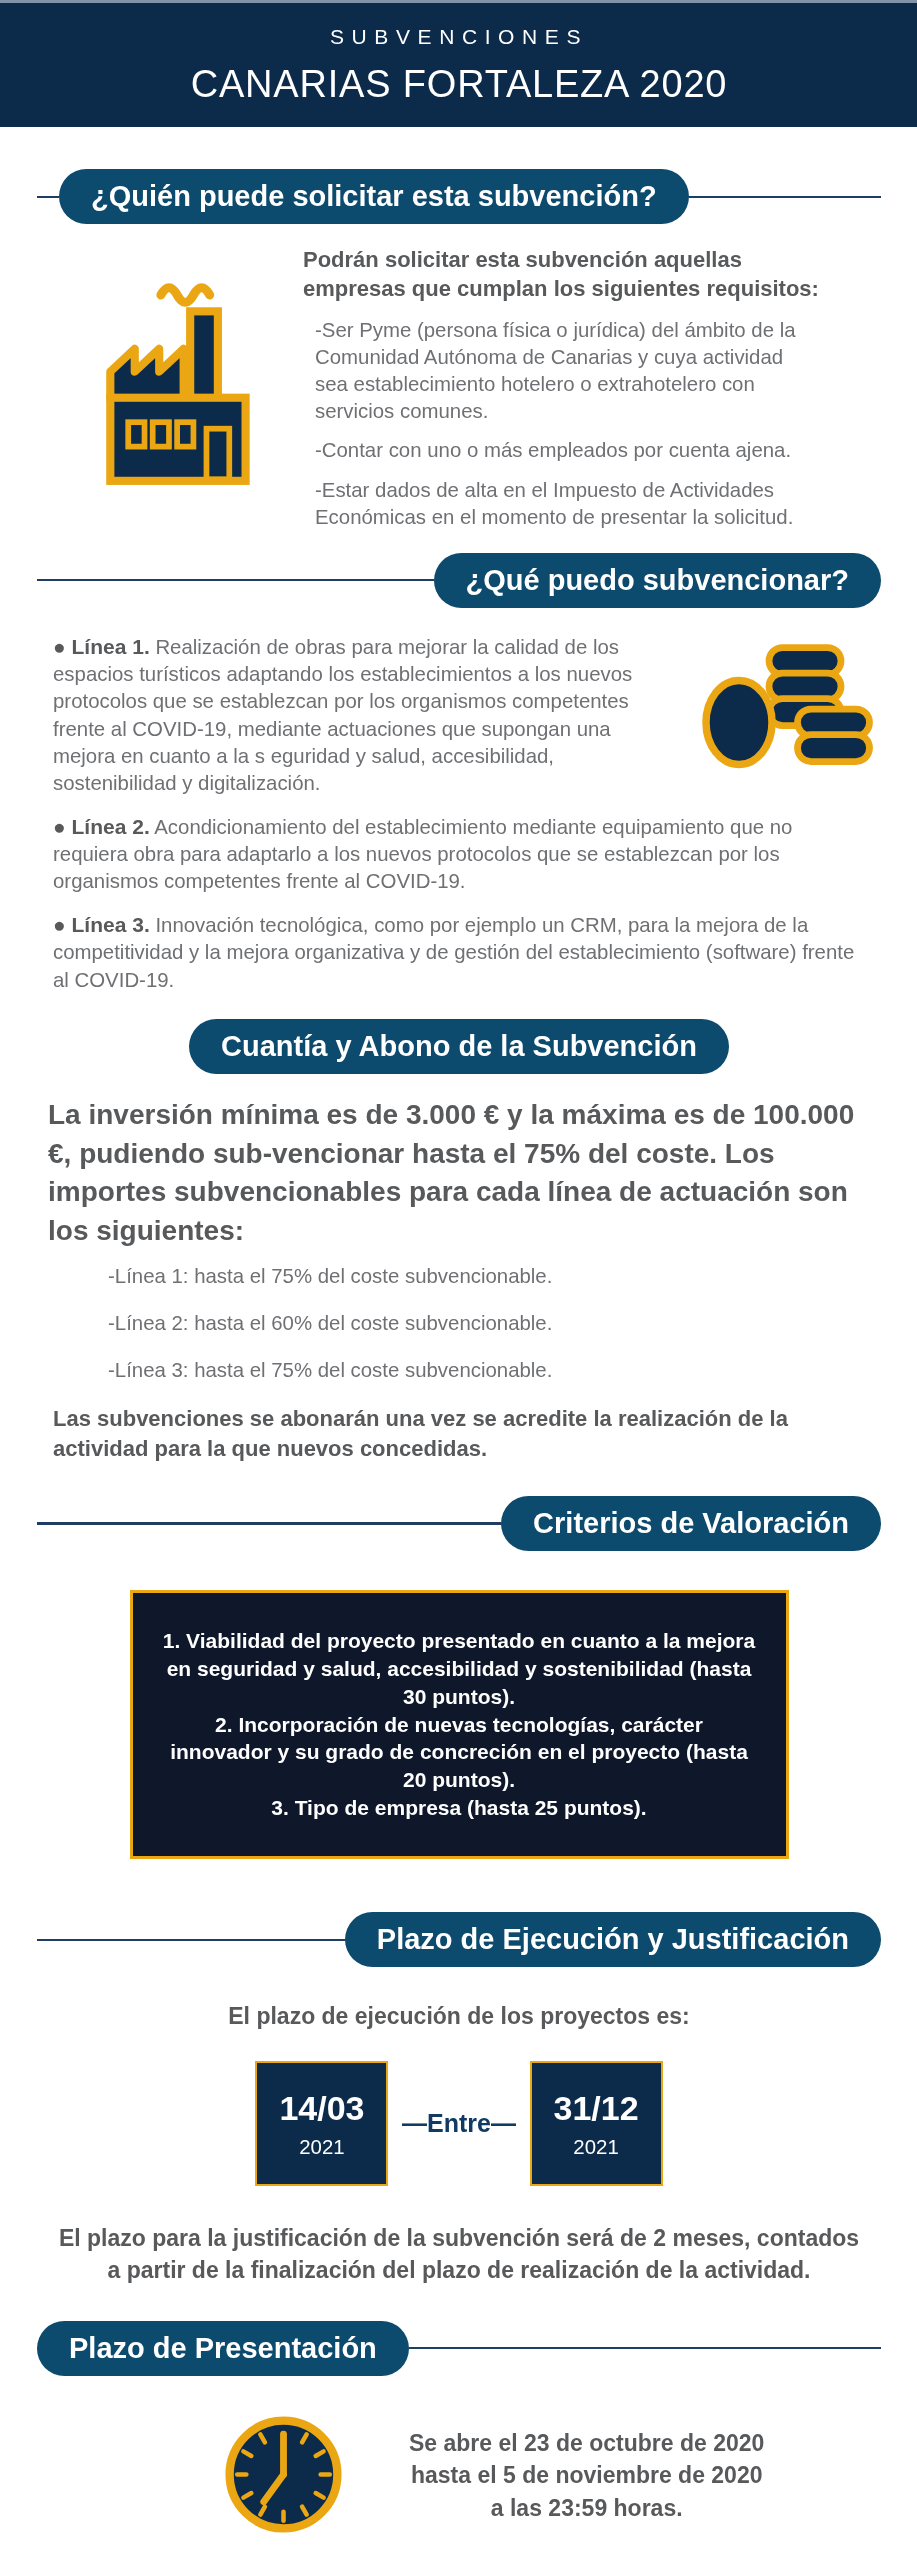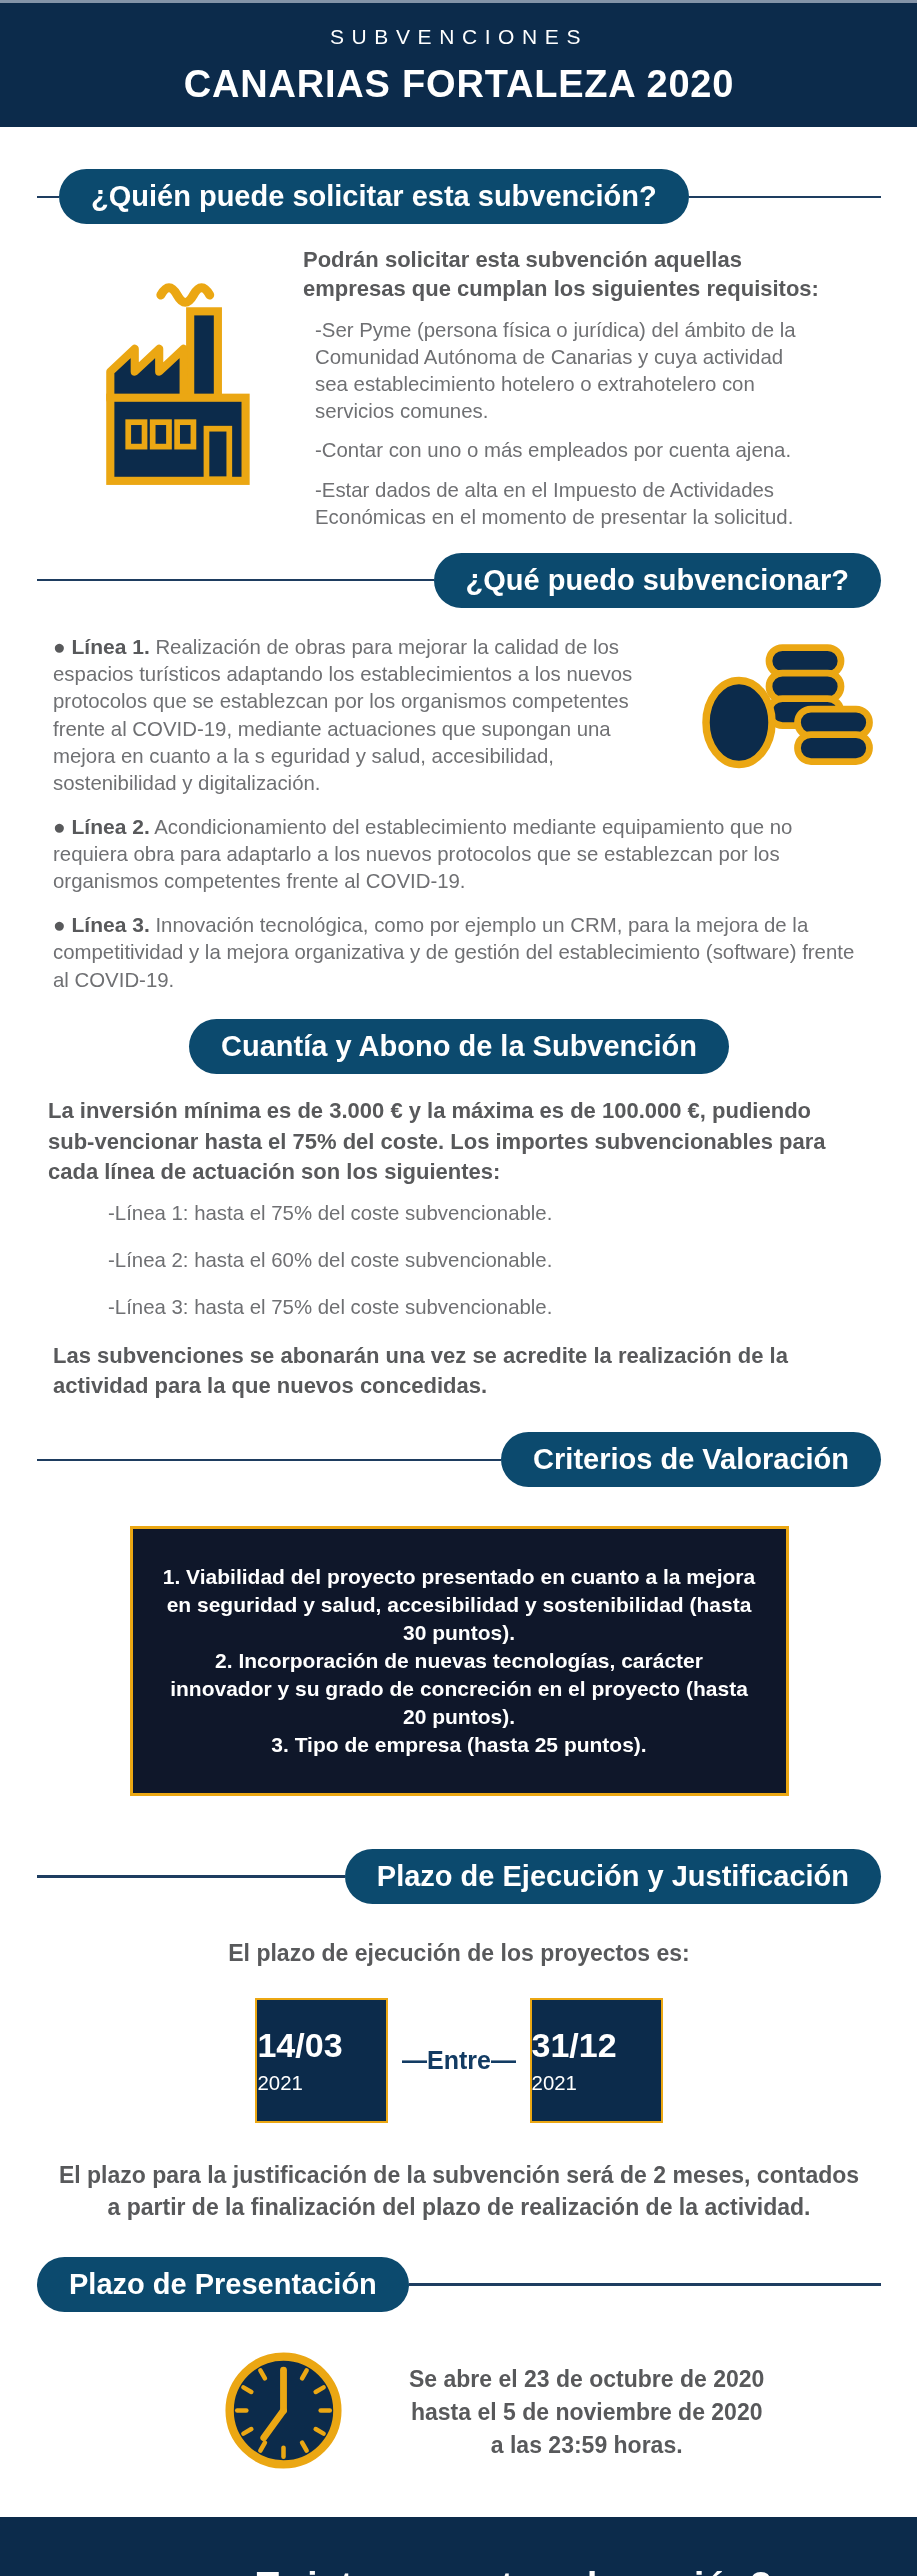--- a/index.html
+++ b/index.html
@@ -1,49 +1,49 @@
 <!DOCTYPE html>
 <html style="font-size:13.6px"><head>
 <meta charset="utf-8">
 <style>
   html,body{margin:0;padding:0;background:#ffffff;}
   .page{width:918px;min-height:2576px;background:#ffffff;font-family:"Liberation Sans",sans-serif;overflow:hidden;}
   
   .topstrip{height:3.4px;background:#8494A8;}
   .hero{background:#0C2B4B;height:124px;display:flex;flex-direction:column;justify-content:center;align-items:center;gap:13.6px;}
   .kicker{color:#ffffff;font-size:21px;letter-spacing:7.6px;font-weight:400;}
-  .title{color:#ffffff;font-size:38px;font-weight:700;letter-spacing:0.8px;}
+  .title{color:#ffffff;font-size:38px;font-weight:400;letter-spacing:0.8px;}
   
   .hrow{display:flex;align-items:center;margin:0 37px;}
   .rule{height:2.5px;background:#1E3D60;}
   .grow{flex:1;}
   .stub{width:22px;}
   .pill{background:#0c4a6e;border-radius:39px;color:#ffffff;font-weight:700;font-size:29px;padding:11px 32px;white-space:nowrap;}
   
   .bold-g{color:#58595B;font-weight:700;}
   .reg-g{color:#6F7073;}
   .who-body{display:flex;margin:20.4px 48px 0 48px;}
   .who-icon{width:255px;display:flex;justify-content:center;align-items:flex-start;padding-top:29px;}
   .who-text{flex:1;max-width:518px;}
   .intro-bold{font-size:22px;line-height:1.35;margin:0;}
   .req{font-size:20.4px;line-height:1.32;margin:12.7px 0 0 12px;}
   .linea-row{display:flex;align-items:flex-start;gap:22px;margin:25.5px 41px 0 53px;}
   .linea{font-size:20.4px;line-height:1.33;margin:0;}
   .linea b{font-size:21px;color:#58595B;}
   .linea-full{margin:16px 53px 0 53px;}
   .coins-wrap{flex:0 0 183px;padding-top:3.4px;}
-  .amount-intro{margin:22px 59px 0 48px;font-size:22px;line-height:1.38;}
+  .amount-intro{margin:22px 59px 0 48px;font-size:28px;line-height:1.38;}
   .amount-list{margin:12.7px 0 0 108px;}
   .amount-item{font-size:20.4px;line-height:1.3;margin-top:11px;}
   .amount-outro{margin:15.3px 68px 0 53px;font-size:22px;line-height:1.38;}
   .criteria-box{margin:39px auto 0;width:659px;box-sizing:border-box;background:#0f172a;border:3.4px solid #EBA713;padding:34px 29px;text-align:center;}
   .criteria-item{color:#ffffff;font-weight:700;font-size:21px;line-height:1.33;margin:0;}
   .exec-intro{margin:36px 0 0;text-align:center;font-size:23px;}
   .dates{display:flex;justify-content:center;align-items:center;gap:13.6px;margin-top:31px;}
-  .date-box{width:129px;height:121px;background:#0C2B4B;border:2.5px solid #EBA713;display:flex;flex-direction:column;align-items:flex-start;justify-content:center;gap:7.6px;}
+  .date-box{width:129px;height:121px;background:#0C2B4B;border:2.5px solid #EBA713;display:flex;flex-direction:column;align-items:center;justify-content:center;gap:7.6px;}
   .date-day{color:#ffffff;font-size:34px;font-weight:700;}
   .date-year{color:#ffffff;font-size:20.4px;}
   .entre{color:#123B63;font-size:25px;font-weight:700;}
   .exec-outro{margin:36px auto 0;max-width:807px;text-align:center;font-size:23px;line-height:1.4;}
   .sub-row{display:flex;align-items:center;gap:61px;margin:34px 0 0 219px;text-align:center;}
   .sub-lines{font-size:23px;line-height:1.42;}
   
   .footer-navy{position:relative;height:297px;background:#0C2B4B;overflow:hidden;margin-top:39px;}
   .footer-head{padding:48px 0 0 88px;text-align:center;color:#ffffff;font-size:37px;font-weight:700;}
 </style>

